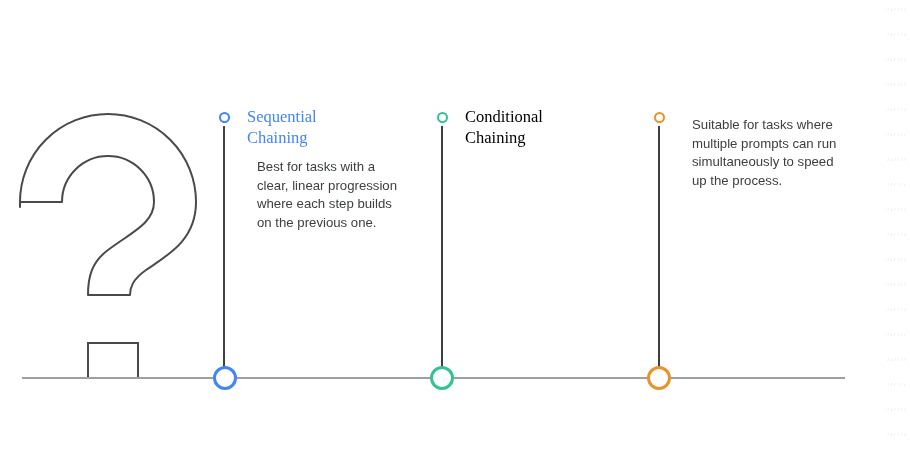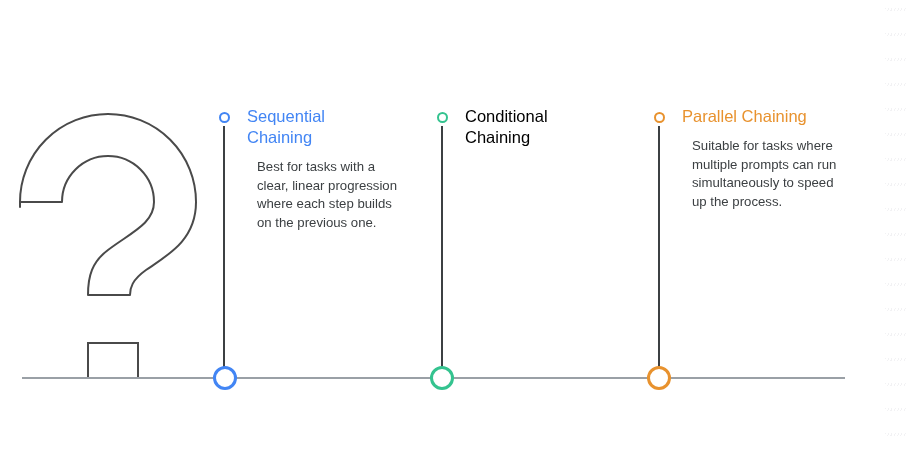--- a/index.html
+++ b/index.html
@@ -83,20 +83,21 @@
     position: absolute;
     left: 28px;
     top: -6px;
   }
   .m-heading {
     font-size: 16.5px;
     font-weight: normal;
     line-height: 21px;
     margin: 0 0 9px 0;
     white-space: pre-line;
+    font-family: Liberation Serif, serif;
   }
   .m-desc {
     font-size: 13.2px;
     line-height: 18.5px;
     color: #3c4043;
     margin: 10px;
   }
   .m-bottom-circle {
     position: absolute;
     width: 24px;
@@ -190,21 +191,20 @@
       <div class="m-heading" style="color:#000000">Conditional
 Chaining</div>
     </div>
   </div>
   <span class="m-bottom-circle" id="bc-1"></span>
 
   <div class="milestone" id="ms-2">
     <span class="m-top-dot" style="border-color:#e8922e"></span>
     <span class="m-stem"></span>
     <div class="m-body">
-      <div class="m-heading" style="color:#e8922e">Parallel Chaining</div>
       <div class="m-desc">Suitable for tasks where multiple prompts can run simultaneously to speed up the process.</div>
     </div>
   </div>
   <span class="m-bottom-circle" id="bc-2"></span>
 
   <div class="edge-pattern">
       <span class="edge-tick" style="top: 8px;"></span>
       <span class="edge-tick" style="top: 33px;"></span>
       <span class="edge-tick" style="top: 58px;"></span>
       <span class="edge-tick" style="top: 83px;"></span>

